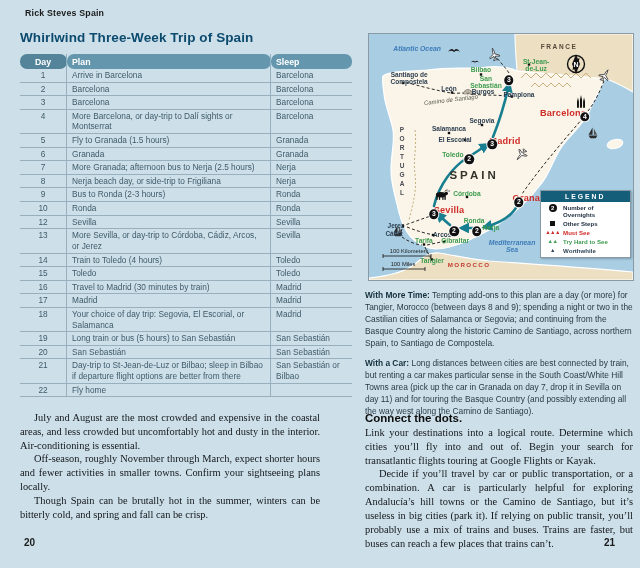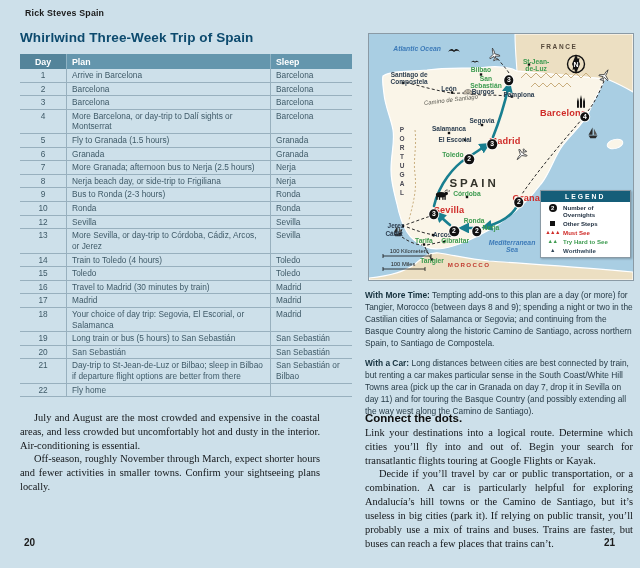--- a/index.html
+++ b/index.html
@@ -7,21 +7,21 @@
         font-family:"Liberation Sans",sans-serif;margin:0 auto;}
   .abs{position:absolute;}
   
   .runhead{font-size:8.8px;font-weight:bold;color:#1b1b1b;letter-spacing:.2px;}
   .folio{font-size:10px;font-weight:bold;color:#1b1b1b;}
   
   #title{font-size:13.5px;font-weight:bold;color:#0c4a6e;letter-spacing:.1px;}
   
   table.trip{border-collapse:collapse;width:300px;table-layout:fixed;}
   table.trip th{font-size:8.8px;font-weight:bold;color:#fff;text-align:left;
-    padding:2.5px 5px;background:#6496ad;border-right:1px solid #8fb3c4;}
+    padding:2.5px 5px;background:#6496ad;border-right:1px solid #8fb3c4;border-radius:7px;}
   table.trip th.h-day{background:#54849a;text-align:center;width:36px;}
   table.trip th.h-plan{width:193px;}
   table.trip th.h-sleep{width:71px;border-right:none;}
   table.trip td{font-size:8.3px;color:#3f5a68;line-height:1.28;padding:1px 5px;
     border-bottom:1px solid #98b0be;vertical-align:top;}
   td.col-day{text-align:center;border-right:1px solid #98b0be;color:#49626f;}
   td.col-plan{border-right:1px solid #98b0be;}
   
   .serif{font-family:"Liberation Serif",serif;font-size:10.4px;line-height:1.33;
     color:#131619;text-align:justify;}
@@ -191,20 +191,21 @@
           <td class="col-day">22</td>
           <td class="col-plan">Fly home</td>
           <td class="col-sleep"></td>
         </tr>
       </tbody>
   </table>
 
   <div class="abs serif" style="left:20px;top:411px;width:300px;">
     <p>July and August are the most crowded and expensive in the coastal areas, and less crowded but uncomfortably hot and dusty in the interior. Air-conditioning is essential.</p>
     <p>Off-season, roughly November through March, expect shorter hours and fewer activities in smaller towns. Confirm your sightseeing plans locally.</p>
+    <p>Though Spain can be brutally hot in the summer, winters can be bitterly cold, and spring and fall can be crisp.</p>
   </div>
 
   <div class="abs folio" style="left:24px;top:537px;">20</div>
   <div class="abs folio" style="right:25px;top:537px;">21</div>
 
   <div id="map" class="abs">
     <svg viewBox="0 0 264 246">
       <defs>
         <marker id="arr" viewBox="0 0 10 10" refX="6.5" refY="5" markerWidth="4.2" markerHeight="4.2" orient="auto-start-reverse">
           <path d="M0,0 L10,5 L0,10 Z" fill="#187f90"></path>
@@ -332,21 +333,21 @@
         <div class="map-label dark" style="left: 30.3%; top: 22.4%;">León</div>
         <div class="map-label dark" style="left: 43.2%; top: 23.6%;">Burgos</div>
         <div class="map-label camino" style="left: 31.1%; top: 26.8%;">Camino de Santiago</div>
         <div class="map-label dark" style="left: 56.8%; top: 24.8%;">Pamplona</div>
         <div class="map-label red" style="left: 73.5%; top: 32.5%;">Barcelona</div>
         <div class="map-label dark" style="left: 42.8%; top: 35.4%;">Segovia</div>
         <div class="map-label dark" style="left: 30.3%; top: 38.6%;">Salamanca</div>
         <div class="map-label dark" style="left: 32.6%; top: 43.1%;">El Escorial</div>
         <div class="map-label red" style="left: 51.5%; top: 43.9%;">Madrid</div>
         <div class="map-label green" style="left: 31.8%; top: 49.2%;">Toledo</div>
-        <div class="map-label country-lg" style="left: 39.8%; top: 57.3%; margin-top: 8px;">SPAIN</div>
+        <div class="map-label country-lg" style="left: 39.8%; top: 57.3%;">SPAIN</div>
         <div class="map-label green" style="left: 37.1%; top: 65%;">Córdoba</div>
         <div class="map-label red" style="left: 30.3%; top: 72%;">Sevilla</div>
         <div class="map-label red" style="left: 61.7%; top: 67.1%;">Granada</div>
         <div class="map-label green" style="left: 39.8%; top: 76%;">Ronda</div>
         <div class="map-label green" style="left: 46.2%; top: 78.9%;">Nerja</div>
         <div class="map-label dark" style="left: 10.2%; top: 78%;">Jerez</div>
         <div class="map-label dark" style="left: 9.5%; top: 81.3%;">Cádiz</div>
         <div class="map-label dark" style="left: 27.7%; top: 81.7%;">Arcos</div>
         <div class="map-label green" style="left: 20.8%; top: 84.1%;">Tarifa</div>
         <div class="map-label green" style="left: 32.6%; top: 84.1%;">Gibraltar</div>

